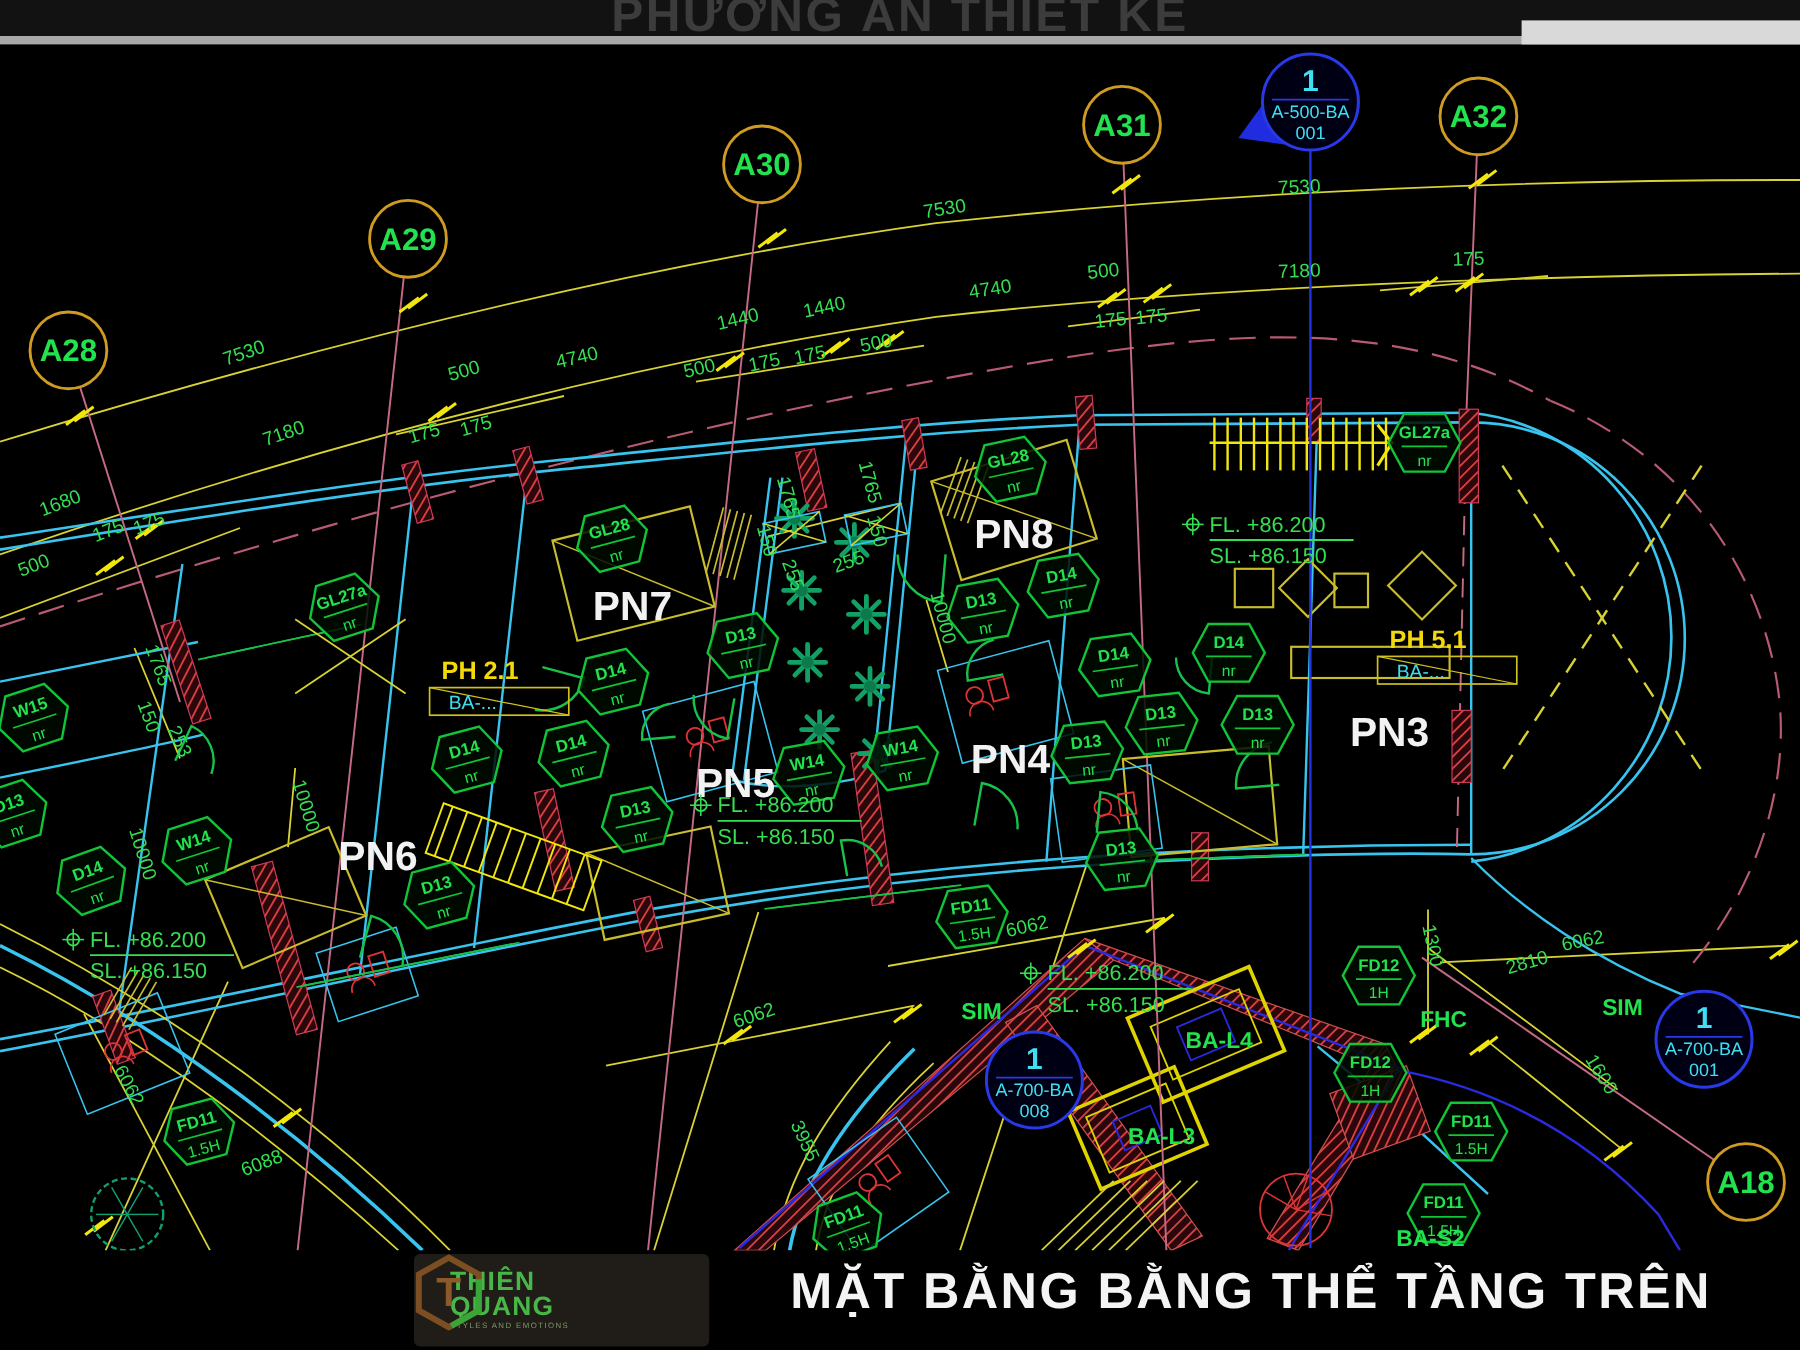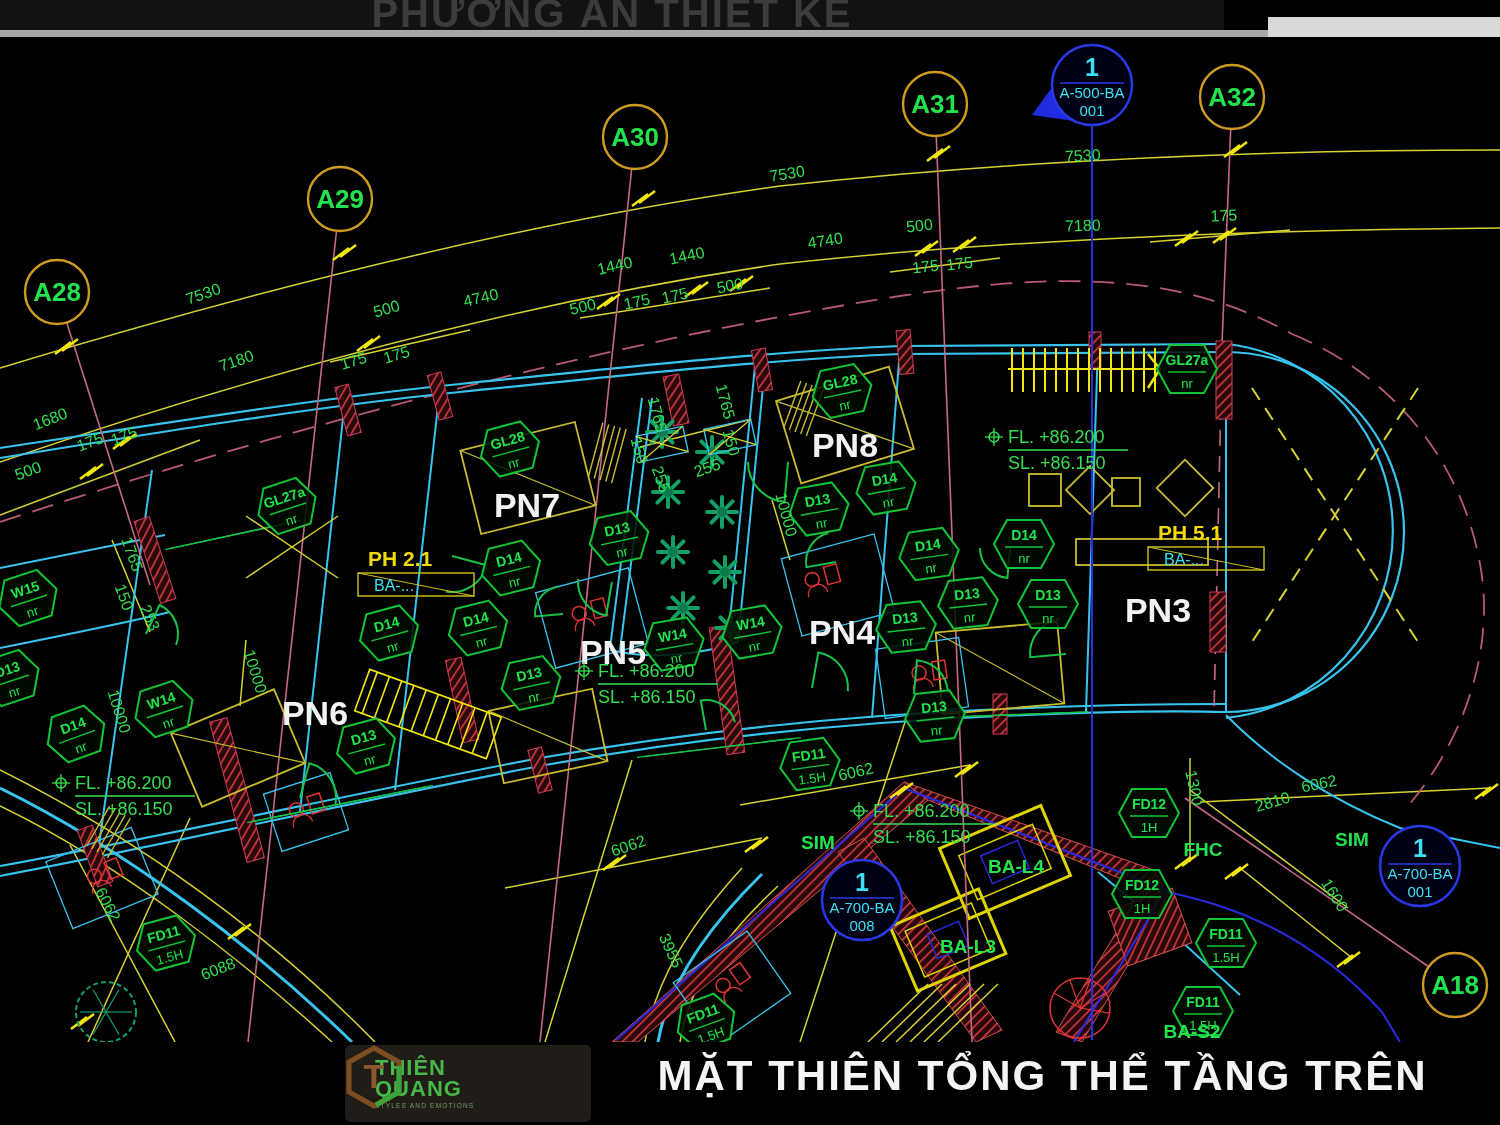--- a/index.html
+++ b/index.html
@@ -1,19 +1,19 @@
 <!DOCTYPE html>
 <html><head>
 <meta charset="utf-8">
 <style>
   html,body{margin:0;padding:0;background:#000;}
   .stage{position:relative;width:1500px;height:1125px;background:#000;overflow:hidden;
          font-family:"Liberation Sans",sans-serif;}
   
-  .slide-header{position:absolute;left:0;top:0;width:1224px;height:31px;background:#121212;
+  .slide-header{position:absolute;left:0;top:0;width:1500px;height:31px;background:#121212;
                 overflow:hidden;z-index:5;}
   .slide-title{width:100%;text-align:center;font-size:40px;font-weight:700;color:#3c3c3c;
                margin-top:-9px;letter-spacing:2px;white-space:nowrap;}
   .header-strip{position:absolute;left:0;top:30px;width:1500px;height:7px;background:#a8a8a8;z-index:5;}
   .header-strip-right{position:absolute;right:0;top:17px;width:232px;height:20px;background:#d9d9d9;z-index:6;}
   
   .footer{position:absolute;left:0;bottom:0;width:1500px;height:83px;background:#000;z-index:5;}
   .logo-box{position:absolute;left:345px;top:3px;width:246px;height:77px;background:#201d19;
             border-radius:5px;display:flex;align-items:center;padding-left:18px;box-sizing:border-box;}
   .logo-text{margin-left:12px;line-height:0.95;}
@@ -943,15 +943,15 @@
         <polygon points="29,3 54,17 54,47 29,61 4,47 4,17" fill="none" stroke="#7d4e22" stroke-width="5"></polygon>
         <polyline points="54,21 54,47 31,60" fill="none" stroke="#3aa63a" stroke-width="5"></polyline>
         <text x="29" y="43" text-anchor="middle" font-size="34" font-weight="700" fill="#8a5a2a">T</text>
       </svg>
       <div class="logo-text">
         <div class="logo-line">THIÊN</div>
         <div class="logo-line">QUANG</div>
         <div class="logo-tag">STYLES AND EMOTIONS</div>
       </div>
     </div>
-    <div class="footer-title">MẶT THIÊN TỔNG THỂ TẦNG TRÊN</div>
+    <div class="footer-title">MẶT BẰNG BẰNG THỂ TẦNG TRÊN</div>
   </div>
 </div>
 
 </body></html>

